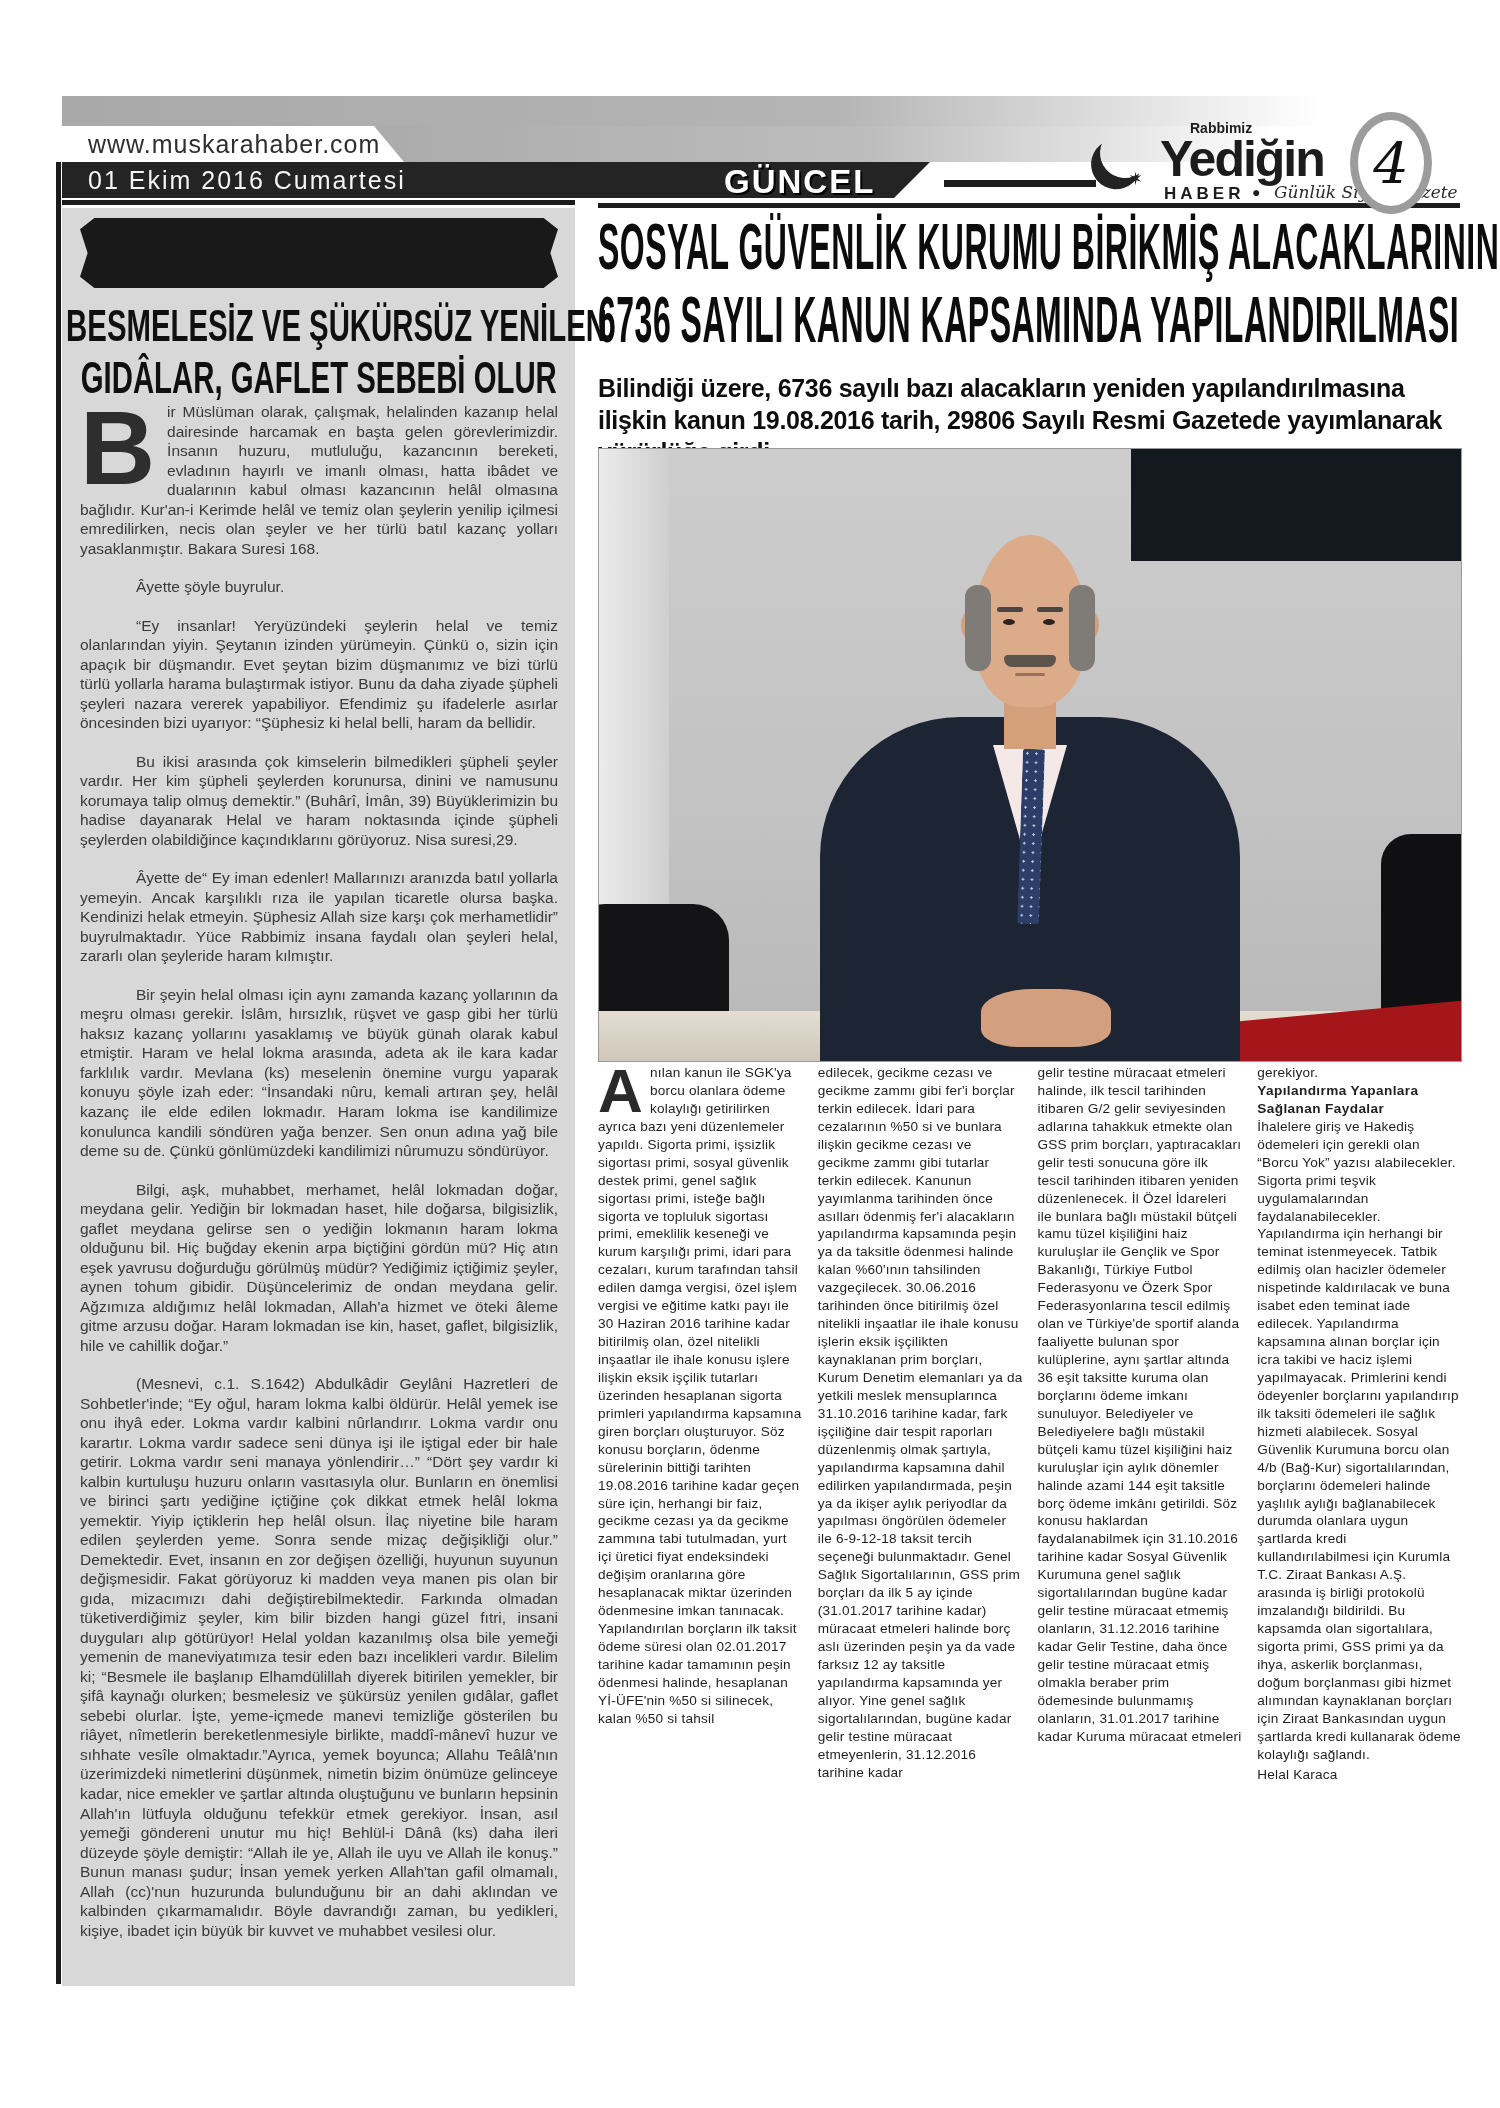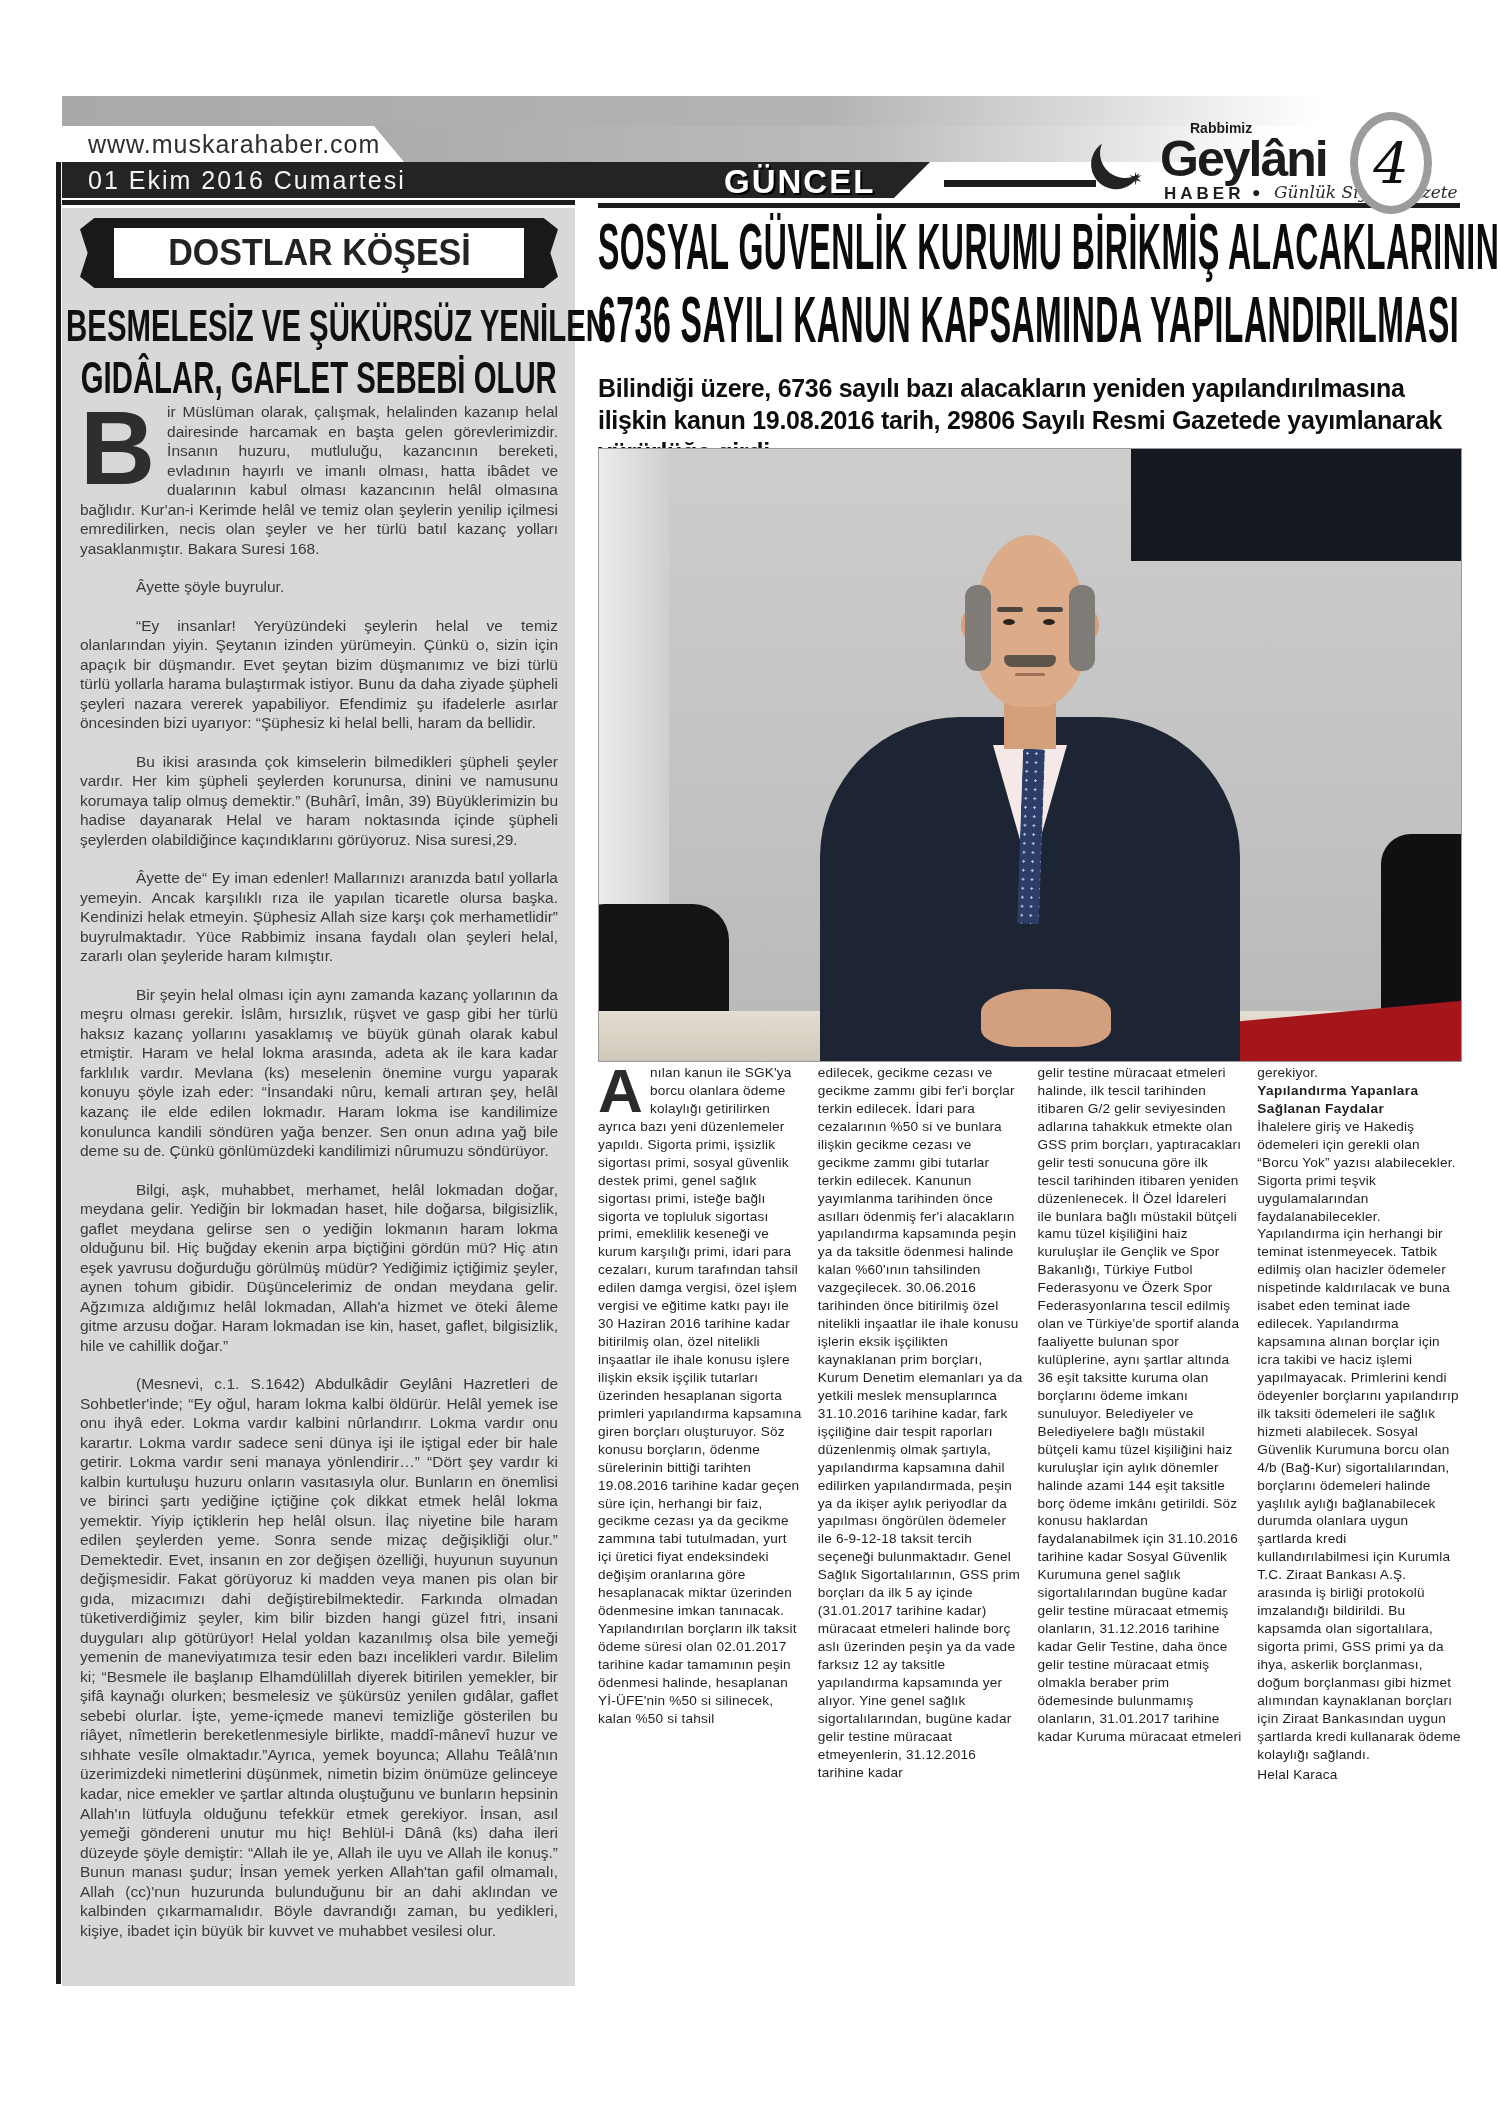--- a/index.html
+++ b/index.html
@@ -130,33 +130,30 @@
     <span style="text-transform:uppercase;">Güncel</span>
   </div>
   <div class="abs rule-a"></div>
   <div class="abs rule-b"></div>
   <div class="abs left-rule"></div>
   <div class="abs left-vbar"></div>
 
   <div class="abs crescent"></div>
   <div class="abs logo-star">✶</div>
   <div class="abs logo-region">Rabbimiz</div>
-  <div class="abs logo-name">Geylâni</div>
+  <div class="abs logo-name">Yediğin</div>
   <div class="abs logo-haber">HABER</div>
   <div class="abs logo-dot">●</div>
   <div class="abs logo-tagline">Günlük Siyasi Gazete</div>
   <div class="abs page-circle">
     <span>4</span>
   </div>
 
   <div class="abs gray-panel"></div>
   <div class="abs kicker-outer"></div>
-  <div class="abs kicker-inner">
-    <span>DOSTLAR KÖŞESİ</span>
-  </div>
   <div class="abs left-title">
     <div>
         <span class="cond">BESMELESİZ VE ŞÜKÜRSÜZ YENİLEN</span>
       </div>
     <div>
         <span class="cond">GIDÂLAR, GAFLET SEBEBİ OLUR</span>
       </div>
   </div>
 
   <div class="abs left-body">

